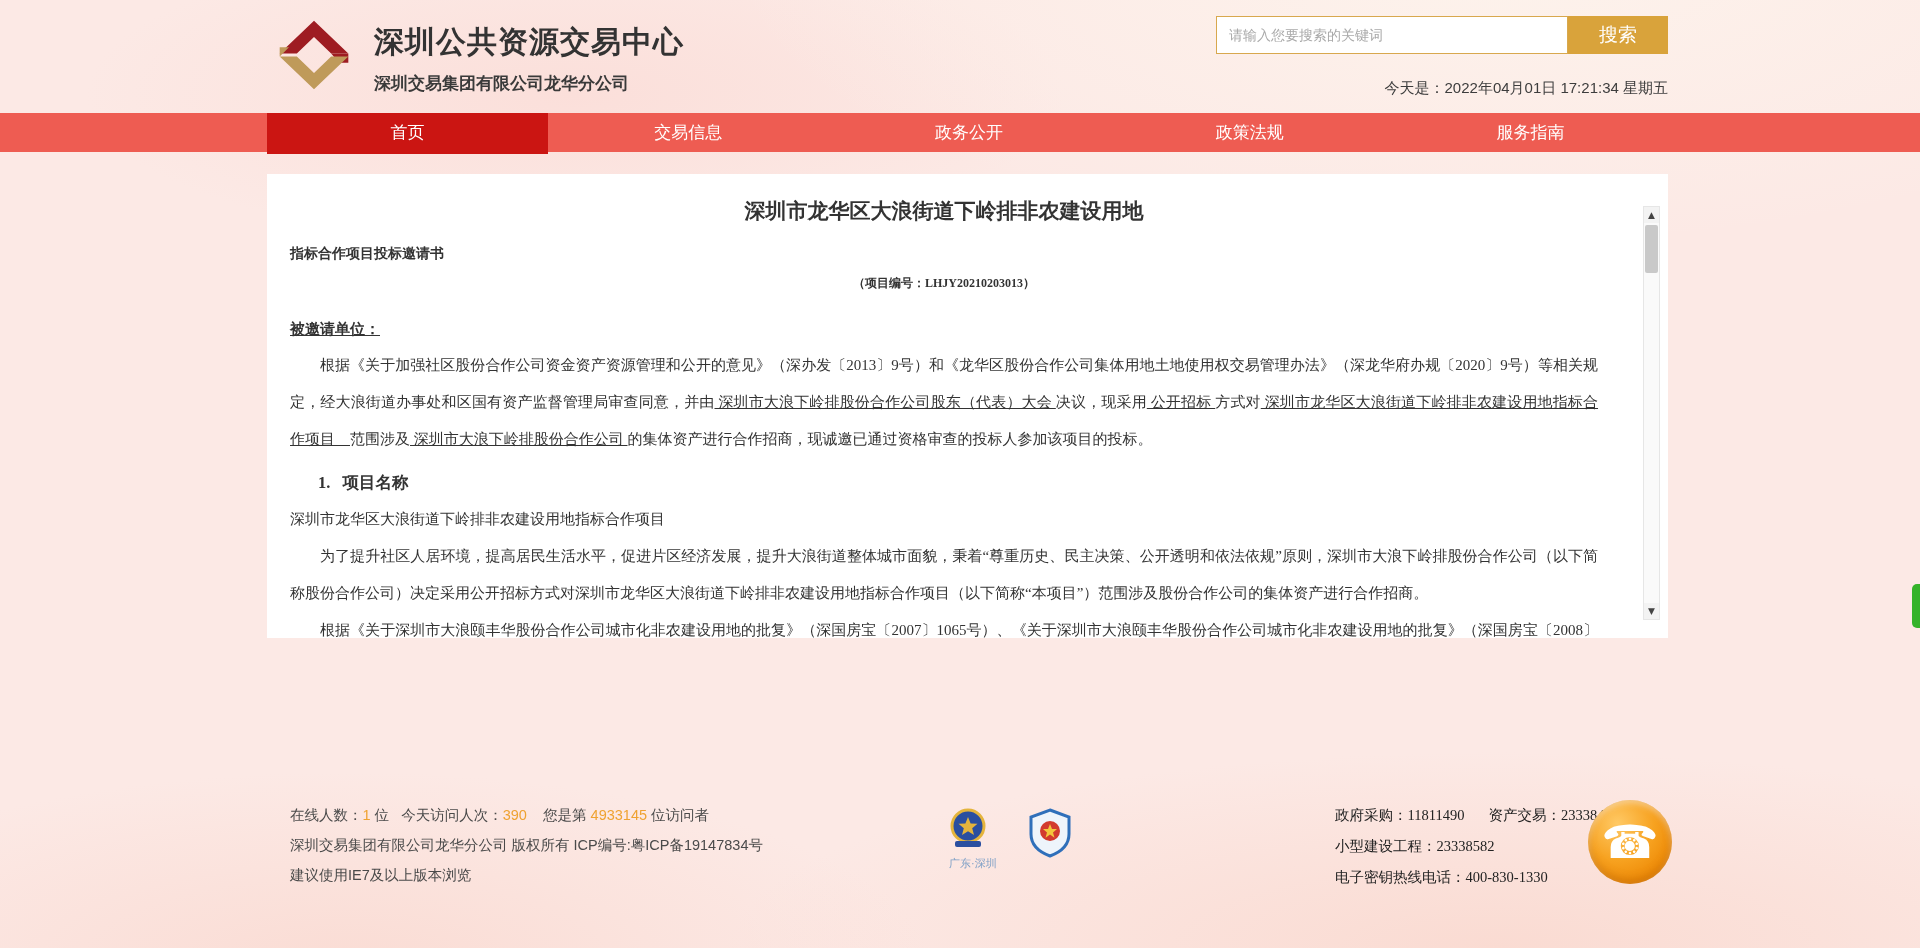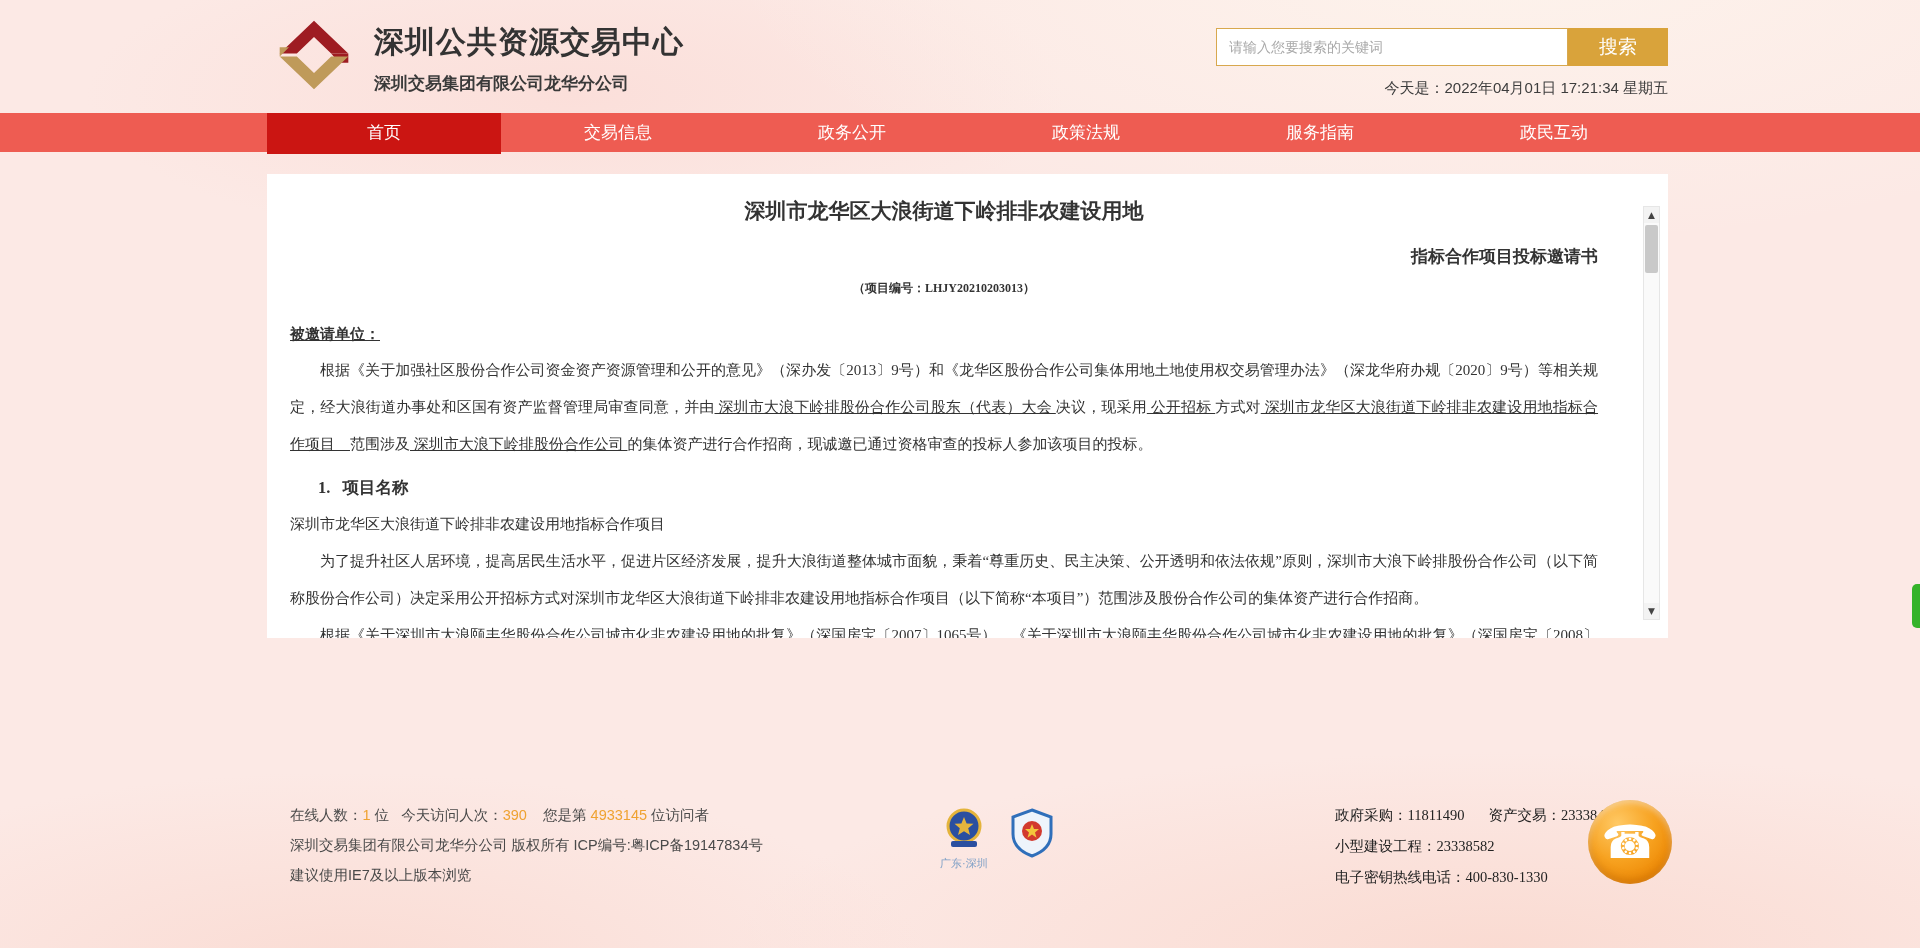--- a/index.html
+++ b/index.html
@@ -14,21 +14,21 @@
       radial-gradient(1100px 280px at 78% 100%, #fadbd2 0%, rgba(250,219,210,0) 70%),
       radial-gradient(700px 220px at 30% 10%, #fbdfda 0%, rgba(251,223,218,0) 70%);
   }
 
   
   .header { position:absolute; left:0; top:0; width:1920px; height:113px; }
   .logo { position:absolute; left:270px; top:16px; width:88px; height:78px; }
   .brand { position:absolute; left:374px; top:22px; }
   .site-title { font-size:30px; font-weight:bold; color:#333; letter-spacing:1px; }
   .site-subtitle { font-size:17px; font-weight:bold; color:#3a3a3a; margin-top:9px; }
-  .search-box { position:absolute; right:252px; top:28px; display:flex;padding-left:32px; }
+  .search-box { position:absolute; right:252px; top:16px; display:flex;padding-left:32px; }
   .search-input {
     width:352px; height:38px; border:1px solid #d8a84e; background:#fff;
     padding:0 12px; font-size:14px; color:#333; outline:none;
     font-family:"Liberation Sans", sans-serif;
   }
   .search-input::placeholder { color:#a9a9a9; }
   .search-btn {
     width:100px; height:38px; border:none; background:#d9a33b; color:#fff;
     font-size:19px; cursor:pointer; font-family:"Liberation Sans", sans-serif;
   }
@@ -45,21 +45,21 @@
 
   
   .main-card { position:absolute; left:267px; top:174px; width:1401px; height:464px; background:#fff; }
   .doc {
     position:absolute; left:0; top:0; right:0; bottom:0; overflow:hidden;
     padding:22px 70px 0 23px;
     font-family:"Liberation Serif","DejaVu Serif",serif;
     font-size:15px; color:#333;
   }
   .doc-title { text-align:center; font-size:21px; font-weight:bold; line-height:30px; }
-  .doc-title2 { text-align:right; font-size:17px; font-weight:bold; margin-top:19px; }
+  .doc-title2 { text-align:left; font-size:14px; font-weight:bold; margin-top:19px; }
   .proj-no { text-align:center; font-size:12px; font-weight:bold; margin-top:12px; }
   .invitee { margin-top:28px; font-weight:bold; text-decoration:underline; font-size:15px; }
   .para { line-height:37px; text-align:justify; text-indent:2em; }
   .para.first { margin-top:8px; }
   .para .u { text-decoration:underline; }
   .sec-head { font-size:16.5px; font-weight:bold; line-height:37px; margin-top:6px; margin-left:28px; }
   .sec-head .num { margin-right:12px; }
   .para.noindent { text-indent:0; }
 
   
@@ -78,21 +78,21 @@
 
   
   .side-tab { position:absolute; right:0; top:584px; width:8px; height:44px; background:#35b32a; border-radius:5px 0 0 5px; cursor:pointer; }
 
   
   .footer { position:absolute; left:0; top:800px; width:1920px; }
   .f-left { position:absolute; left:290px; top:6px; font-size:14.5px; color:#4a4a4a; }
   .f-left .row { margin-bottom:11px; }
   .num-orange { color:#efa231; }
   .badges { position:absolute; left:940px; top:8px; display:flex; gap:22px; }
-  .badge { text-align:center; cursor:pointer; }
+  .badge { text-align:left; cursor:pointer;margin-left:9px; }
   .badge-label { font-size:11px; color:#7d9fc6; margin-top:2px; }
   .f-right { position:absolute; left:1335px; top:6px; font-size:14.5px; color:#222; font-family:"Liberation Serif","DejaVu Serif",serif; }
   .f-right .row { margin-bottom:12px; }
   .f-right .gap { display:inline-block; width:24px; }
   .phone-circle {
     position:absolute; left:1588px; top:0px; width:84px; height:84px; border-radius:50%;
     background:radial-gradient(circle at 35% 28%, #ffc965 0%, #f7a220 45%, #ec8602 80%);
     box-shadow:inset 0 -4px 8px rgba(160,80,0,.35), inset 0 3px 6px rgba(255,255,255,.5);
     display:flex; align-items:center; justify-content:center; cursor:pointer;
   }
@@ -119,21 +119,20 @@
   <div class="datetime">今天是：2022年04月01日 17:21:34 星期五</div>
 </div>
 
 <div class="nav">
   <div class="nav-inner">
     <a class="nav-item active">首页</a>
     <a class="nav-item">交易信息</a>
     <a class="nav-item">政务公开</a>
     <a class="nav-item">政策法规</a>
     <a class="nav-item">服务指南</a>
-    <a class="nav-item">政民互动</a>
   </div>
 </div>
 
 <div class="main-card">
   <div class="doc">
     <div class="doc-title">深圳市龙华区大浪街道下岭排非农建设用地</div>
     <div class="doc-title2">指标合作项目投标邀请书</div>
     <div class="proj-no">（项目编号：LHJY20210203013）</div>
     <div class="invitee">被邀请单位：</div>
     <p class="para first"><span>根据《关于加强社区股份合作公司资金资产资源管理和公开的意见》（深办发〔2013〕9号）和《龙华区股份合作公司集体用地土地使用权交易管理办法》（深龙华府办规〔2020〕9号）等相关规定，经大浪街道办事处和区国有资产监督管理局审查同意，并由</span><span class="u"> 深圳市大浪下岭排股份合作公司股东（代表）大会 </span><span>决议，现采用</span><span class="u"> 公开招标 </span><span>方式对</span><span class="u"> 深圳市龙华区大浪街道下岭排非农建设用地指标合作项目　</span><span>范围涉及</span><span class="u"> 深圳市大浪下岭排股份合作公司 </span><span>的集体资产进行合作招商，现诚邀已通过资格审查的投标人参加该项目的投标。</span></p>

